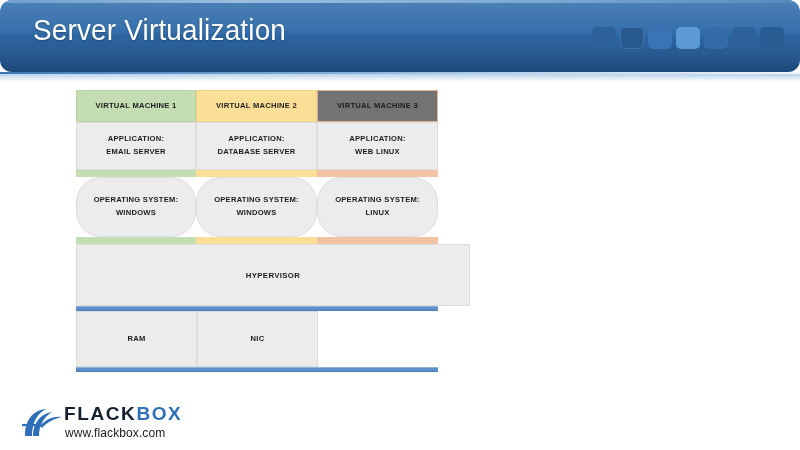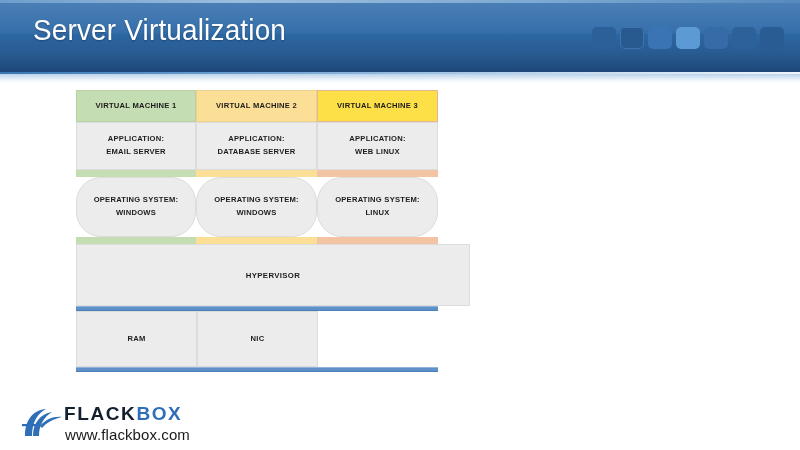--- a/index.html
+++ b/index.html
@@ -16,20 +16,21 @@
   }
 
   
   .header {
     position: absolute;
     left: 0; top: 0;
     width: 800px;
     height: 72px;
     background: linear-gradient(180deg, #2f6cab 0%, #2e6aa8 40%, #27598e 78%, #1d4878 100%);
     overflow: hidden;
+    border-radius: 12px;
   }
   .header-topline {
     position: absolute;
     left: 0; top: 0;
     width: 800px; height: 3px;
     background: linear-gradient(90deg, #5e95c9 0%, #9dc0e0 30%, #6fa2d0 70%, #3f7ab5 100%);
     opacity: .85;
   }
   .header-sheen {
     position: absolute;
@@ -104,21 +105,21 @@
     line-height: 1.65;
   }
   .col1 { width: 120px; }
   .col2 { width: 121px; }
   .col3 { width: 121px; }
 
   
   .vm-head { height: 32px; }
   .vm-head.c1 { background: #c5ddb2; border-color: #b9d2a5; }
   .vm-head.c2 { background: #fcdf96; border-color: #eed18a; }
-  .vm-head.c3 { background: #fde047; border-color: #e5b596; }
+  .vm-head.c3 { background: #737373; border-color: #e5b596; }
 
   
   .app-row .cell { height: 48px; }
 
   
   .strip { display: flex; width: 100%; height: 7px; }
   .strip > div { box-sizing: border-box; }
   .strip .s1 { width: 120px; background: #c5ddb2; }
   .strip .s2 { width: 121px; background: #fcdf96; }
   .strip .s3 { width: 121px; background: #f2c4a4; }
@@ -175,21 +176,21 @@
     letter-spacing: 1.6px;
     line-height: 1;
     white-space: nowrap;
   }
   .logo-flack { color: #14202e; }
   .logo-box { color: #2f6fb8; }
   .logo-url {
     position: absolute;
     left: 45px;
     top: 24px;
-    font-size: 15px;
+    font-size: 12px;
     color: #1a1a1a;
     letter-spacing: .1px;
     white-space: nowrap;
     text-align: right;
   }
 </style>
 </head>
 <body>
 
 <div class="header">

